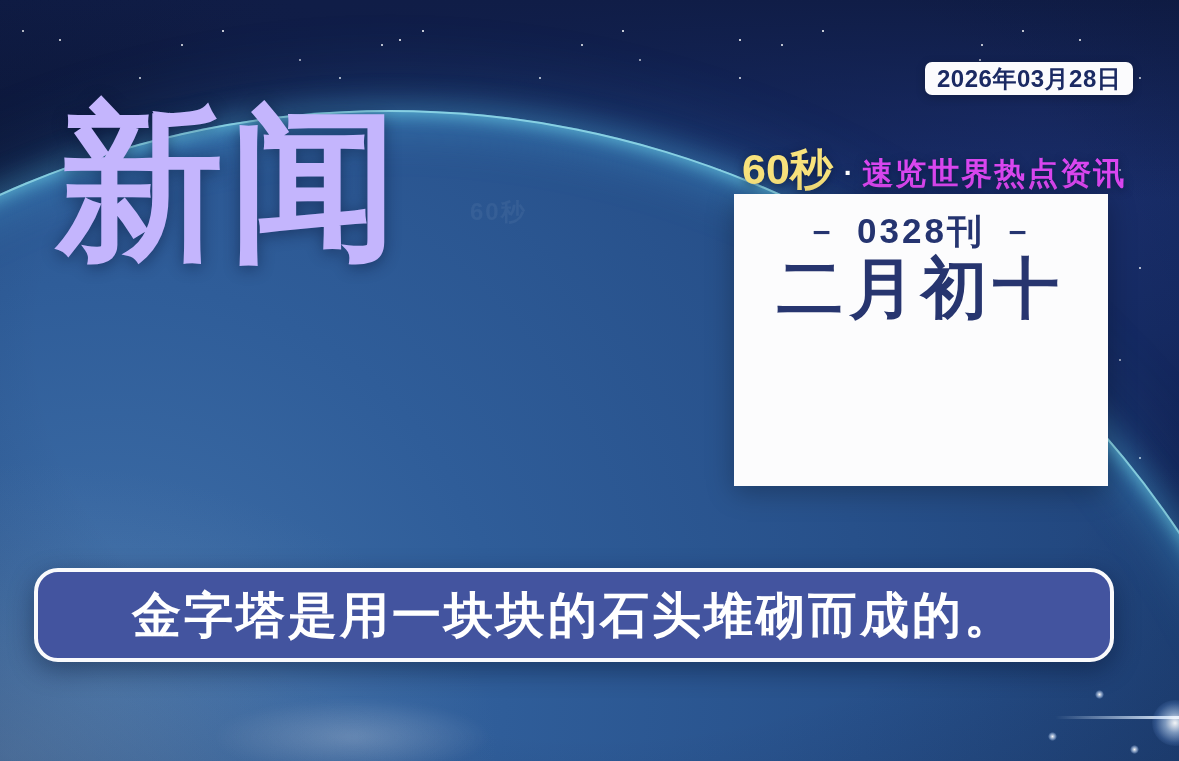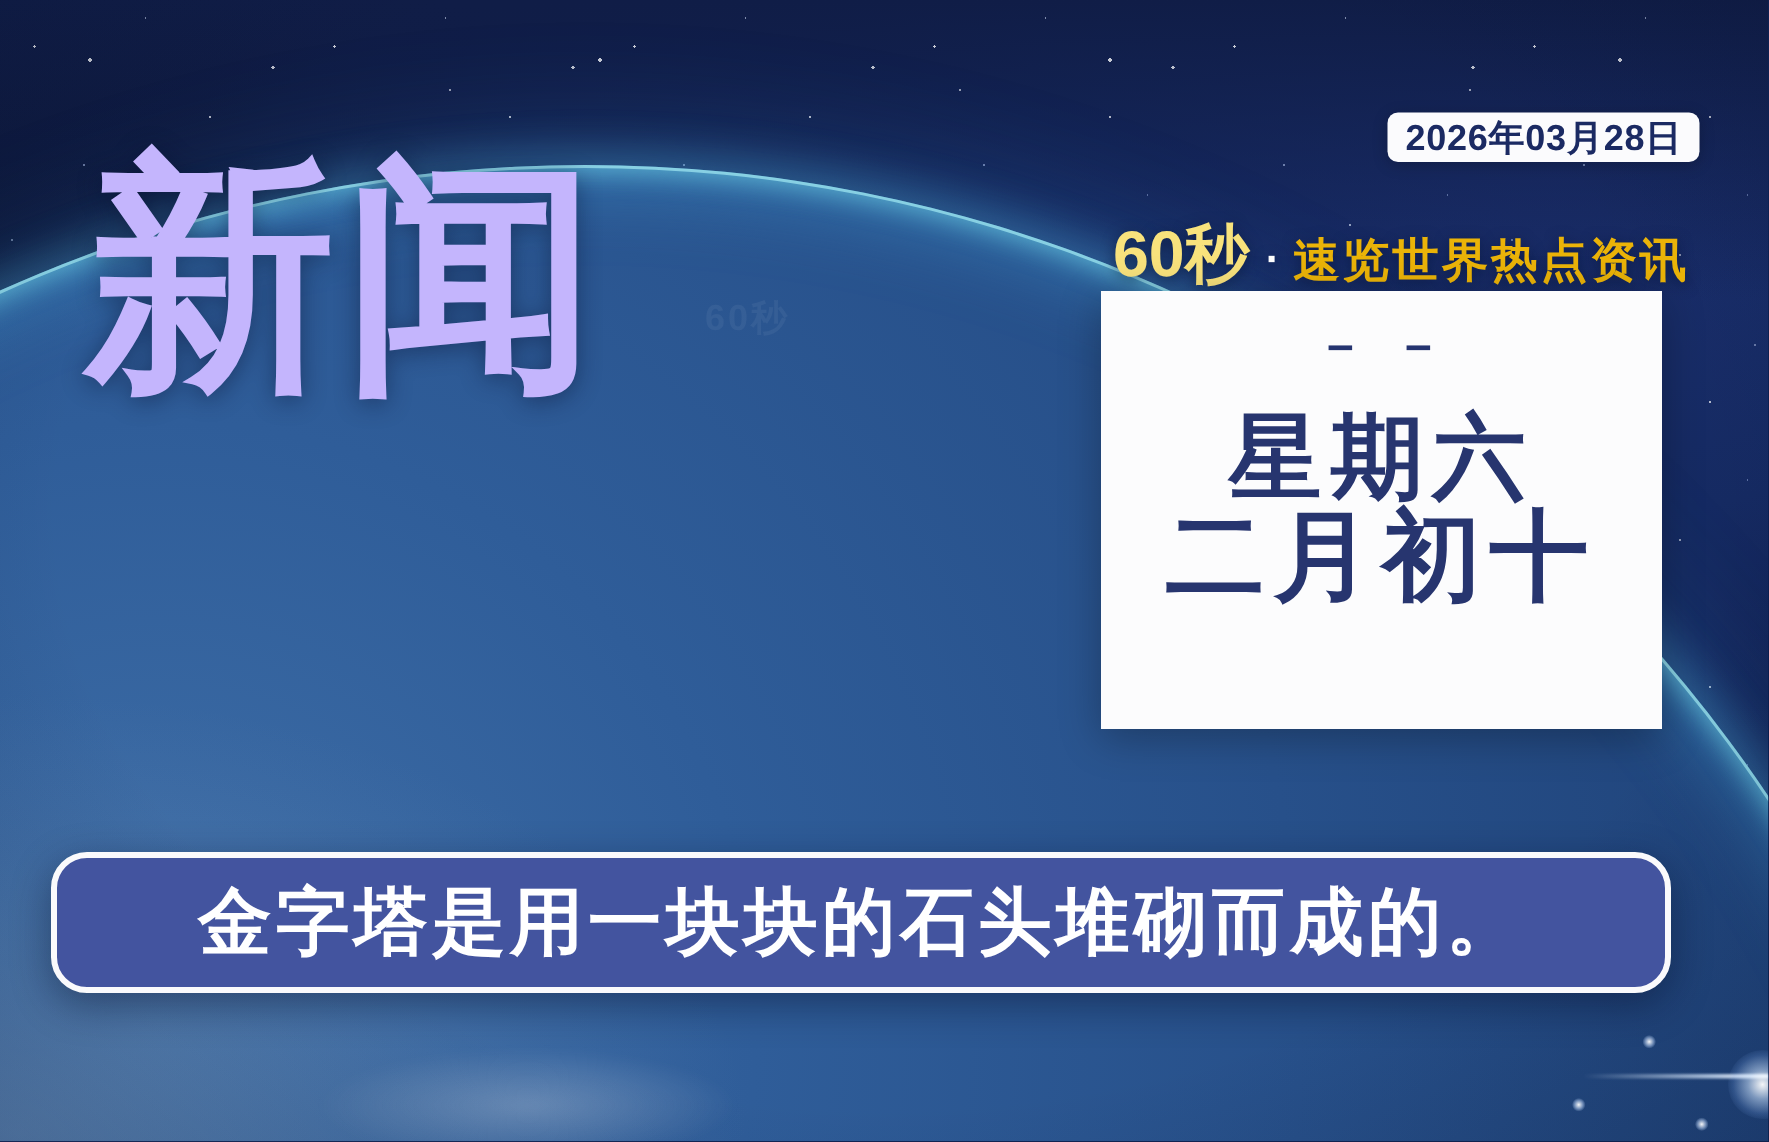--- a/index.html
+++ b/index.html
@@ -151,39 +151,39 @@
     line-height:.92;
     font-weight:900;
     letter-spacing:6px;
   }
   .hl-line{ display:block; font-size:168px; }
   .hl-today{ color:#F7E07A; text-shadow:0 3px 16px rgba(6,16,46,.45); }
   .hl-news{ color:#c4b5fd; text-shadow:0 3px 16px rgba(6,16,46,.45); margin-top:10px; display:block; font-size:168px; }
 
   
   .date-badge{
-    position:absolute; left:925px; top:75px;
+    position:absolute; left:925px; top:62px;
     height:33px; padding:0 12px;
     background:#FBFBFD;
     border-radius:7px;
     display:flex; align-items:center; justify-content:center;
     color:#1b2a63; font-size:24px; font-weight:700; letter-spacing:.5px;
     box-shadow:0 2px 10px rgba(0,0,0,.22);
     white-space:nowrap;
   }
 
   .tagline{
     position:absolute; left:742px; top:141px;
     display:flex; align-items:baseline; gap:2px;
     white-space:nowrap;
     text-shadow:0 2px 9px rgba(5,14,44,.55);
   }
   .tag-60{ color:#F8E27C; font-size:43px; font-weight:900; letter-spacing:0; }
   .tag-dot{ color:#ffffff; font-size:28px; font-weight:900; margin:0 7px 0 9px; position:relative; top:-2px;}
-  .tag-rest{ color:#eab308; font-size:31px; font-weight:900; letter-spacing:2px; }
+  .tag-rest{ color:#d946ef; font-size:31px; font-weight:900; letter-spacing:2px; }
 
   .info-card{
     position:absolute; left:734px; top:194px;
     width:374px; height:292px;
     background:#FCFCFD;
     box-shadow:0 6px 26px rgba(0,0,0,.28);
     display:flex; flex-direction:column; align-items:center;
     padding-top:14px;
     overflow:hidden;
   }
@@ -250,23 +250,23 @@
 
   <div class="tagline">
     <span class="tag-60">60秒</span>
     <span class="tag-dot">·</span>
     <span class="tag-rest">速览世界热点资讯</span>
   </div>
 
   <div class="info-card">
     <div class="card-issue">
       <span class="dash">－</span>
+      <span>0328刊</span>
       <span class="dash">－</span>
     </div>
-    <div class="card-week">星期六</div>
     <div class="card-lunar">二月初十</div>
   </div>
 
   <div class="quote-bar">
     <span class="quote-text">金字塔是用一块块的石头堆砌而成的。</span>
   </div>
 
 </div>
 
 </body></html>

